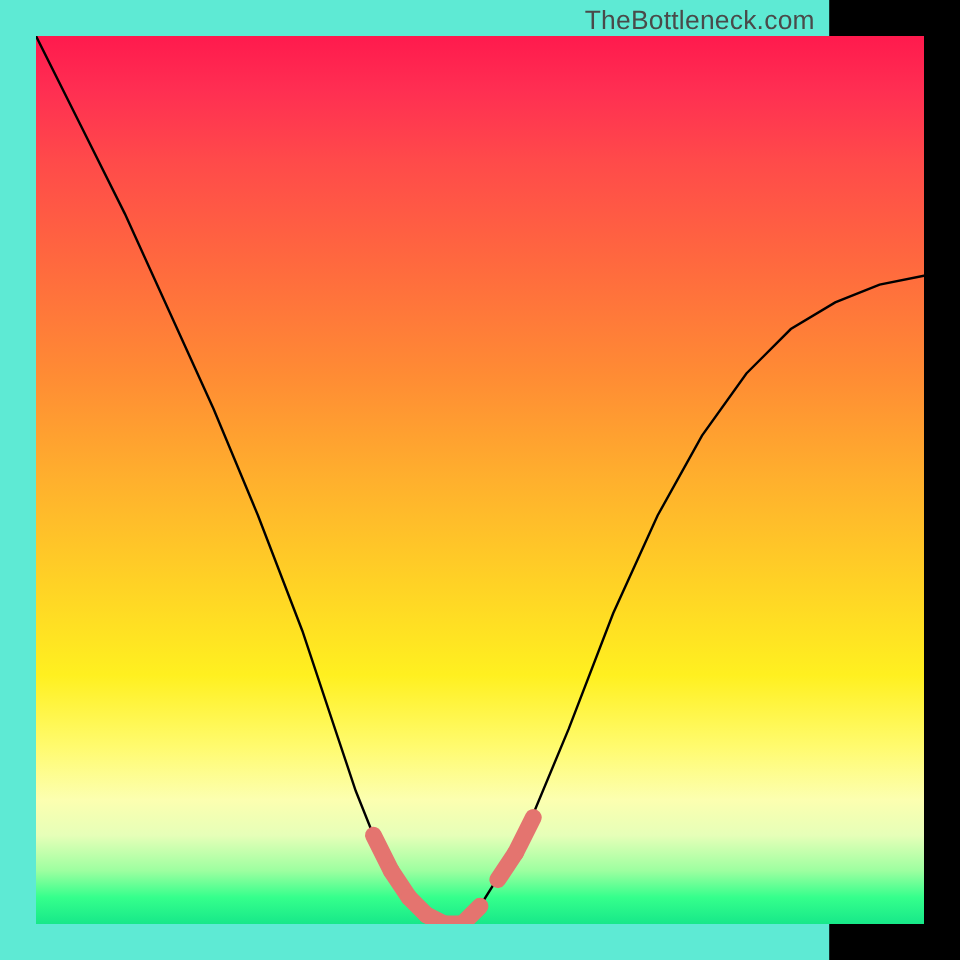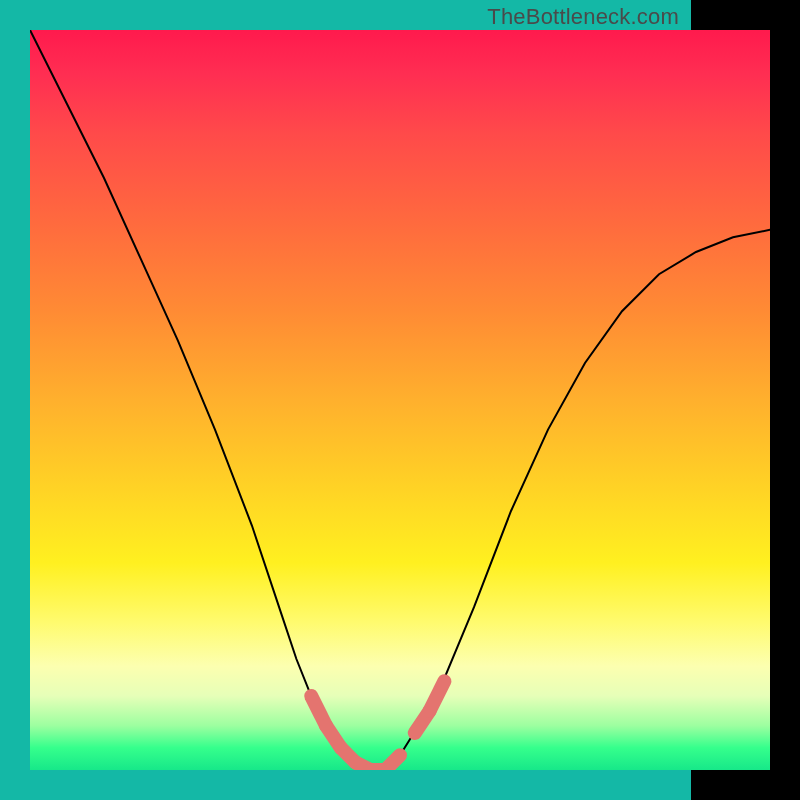--- a/index.html
+++ b/index.html
@@ -8,21 +8,21 @@
     width: 800px;
     height: 800px;
     background: #000;
     font-family: Arial, Helvetica, sans-serif;
     overflow: hidden;
   }
   .frame {
     position: relative;
     width: 691px;
     height: 800px;
-    background: #14b8a6;
+    background: #5eead4;
   }
   .watermark {
     position: absolute;
     top: 4px;
     right: 12px;
     color: #4a4a4a;
     font-size: 22px;
     font-weight: 400;
     letter-spacing: 0.2px;
     z-index: 5;

